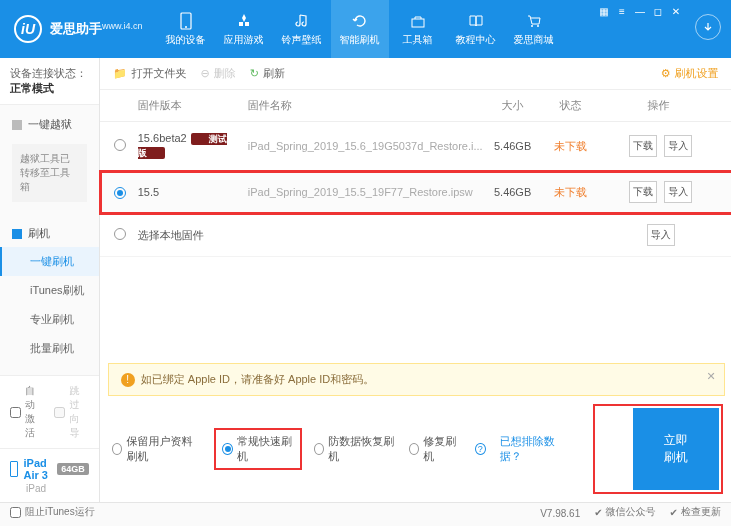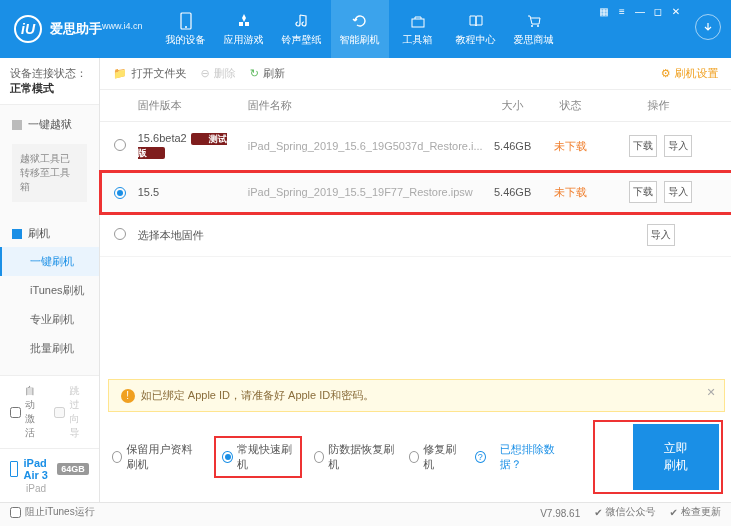--- a/index.html
+++ b/index.html
@@ -69,21 +69,21 @@
 
 .notice { background: #fffbe6; border: 1px solid #ffe58f; color: #8a6d3b; padding: 8px 12px; margin: 6px 8px 0; font-size: 11px; display: flex; align-items: center; gap: 6px; position: relative; }
 .notice .info-icon { width: 14px; height: 14px; background: #f0a020; color: #fff; border-radius: 50%; display: flex; align-items: center; justify-content: center; font-size: 10px; }
 .notice .close-x { position: absolute; right: 8px; top: 6px; color: #aaa; cursor: pointer; }
 .radio-tip { width: 12px; height: 12px; border: 1px solid #1a8fe6; border-radius: 50%; color: #1a8fe6; font-size: 9px; display: inline-flex; align-items: center; justify-content: center; }
 
 .options-bar { display: flex; align-items: center; padding: 10px 12px; gap: 14px; font-size: 11px; color: #555; }
 .options-bar .opt { display: flex; align-items: center; gap: 4px; cursor: pointer; }
 .options-bar .opt.hl { outline: 2px solid #e33; padding: 4px 6px; }
 .link-blue { color: #1a8fe6; cursor: pointer; }
-.primary-btn { background: #1a8fe6; color: #fff; border: none; padding: 16px 28px; font-size: 12px; cursor: pointer; margin-left: 36px; }
+.primary-btn { background: #1a8fe6; color: #fff; border: none; padding: 24px 28px; font-size: 12px; cursor: pointer; margin-left: 36px; }
 .primary-wrap { outline: 2px solid #e33; padding: 2px; }
 
 .footer { height: 24px; border-top: 1px solid #e5e5e5; display: flex; align-items: flex-end; padding: 16px 10px; font-size: 10px; color: #777; background: #fafafa; }
 .footer .spacer { flex: 1; }
 .footer .seg { margin-left: 14px; display: flex; align-items: center; gap: 3px; }
 </style>
 </head>
 <body>
 
 <div class="titlebar">

